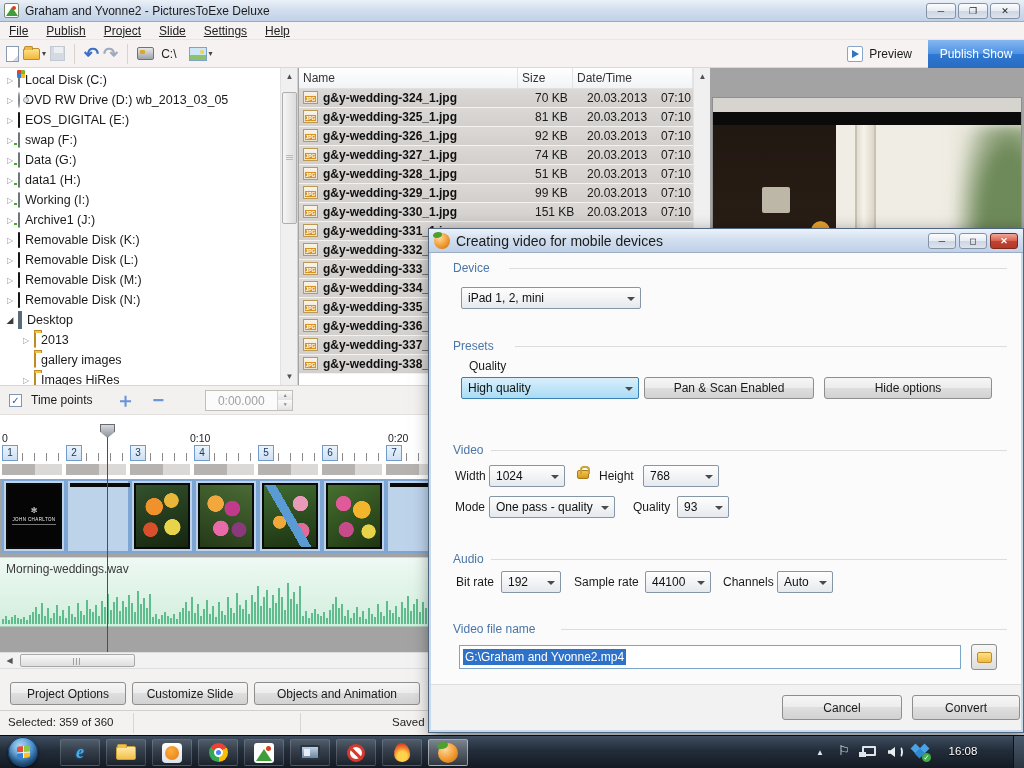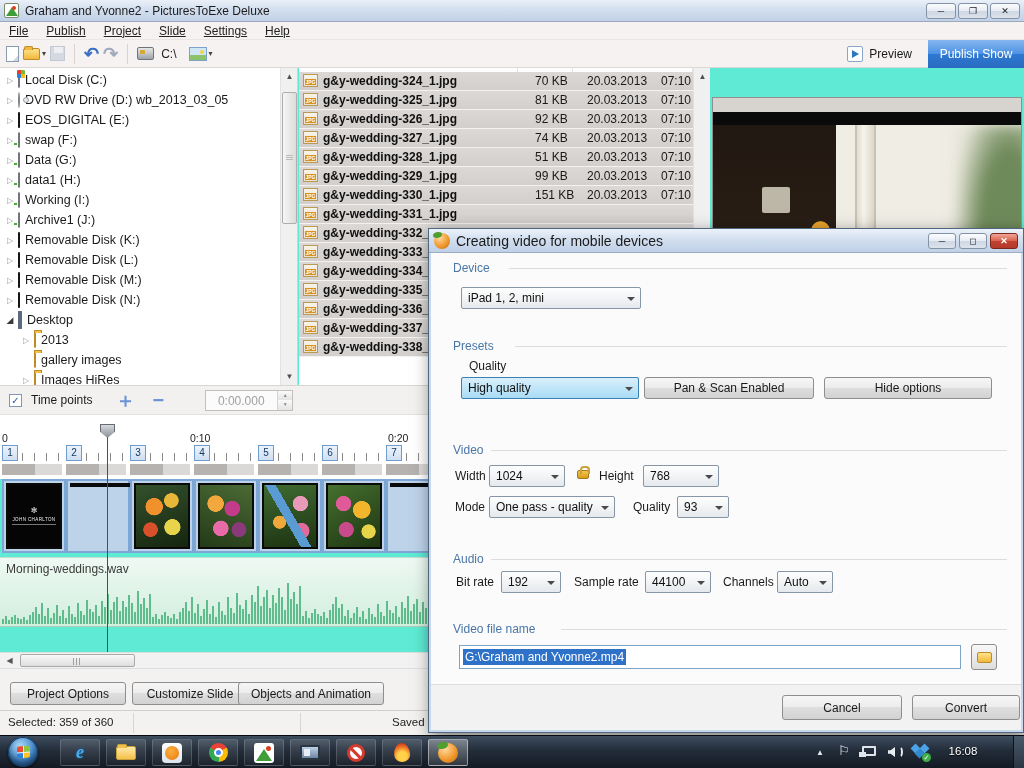--- a/index.html
+++ b/index.html
@@ -1,17 +1,17 @@
 <!DOCTYPE html>
 <html><head>
 <meta charset="utf-8">
 <style>
   * { margin:0; padding:0; box-sizing:border-box; }
   html,body { width:1024px; height:768px; font-family:"Liberation Sans", sans-serif; }
-  .screen { position:relative; width:1024px; height:768px; background:#5eead4; overflow:hidden; }
+  .screen { position:relative; width:1024px; height:768px; background:#a3a3a3; overflow:hidden; }
 
   
   .titlebar { position:absolute; left:0; top:0; width:1024px; height:22px;
     background:linear-gradient(#eaf0f8,#d3dfef 45%,#c1d1e6); border-bottom:1px solid #9aa9bf;
     display:flex; align-items:center; gap:6px; padding:0 4px; z-index:5; }
   .title-text { font-size:12px; color:#1c1c1c; }
   .win-btns { margin-left:auto; display:flex; gap:2px; }
   .wbtn { width:30px; height:16px; border:1px solid #8493a6; border-radius:3px;
     background:linear-gradient(#fbfcfe,#e7ecf3 50%,#cdd6e3 50%,#dde3ec);
     display:flex; align-items:center; justify-content:center; font-size:9px; color:#222; }
@@ -70,21 +70,21 @@
   .vs-arrow { position:absolute; left:1px; width:15px; height:15px; font-size:8px; color:#505050; text-align:center; line-height:15px; }
   .vs-thumb { position:absolute; left:1px; width:15px; background:linear-gradient(90deg,#f6f6f6,#dcdcdc); border:1px solid #aeaeae; border-radius:2px; }
   .vs-grip { position:absolute; left:3px; right:3px; top:50%; height:5px; margin-top:-3px;
     background:repeating-linear-gradient(#bbb 0 1px,transparent 1px 2px); }
 
   
   .filelist { position:absolute; left:299px; top:68px; width:411px; height:317px; background:#fff; overflow:hidden; }
   .fl-header { position:absolute; left:0; top:0; width:394px; height:21px; display:flex;
     background:linear-gradient(#fff,#f1f3f6); border-bottom:1px solid #e0e0e0; font-size:12px; color:#333; }
   .fl-h { display:flex; align-items:center; border-right:1px solid #e4e4e4; padding-left:4px; }
-  .fl-rows { position:absolute; left:0; top:4px; width:394px;text-align:right; }
+  .fl-rows { position:absolute; left:0; top:21px; width:394px;text-align:right; }
   .frow { position:relative; height:19px; background:linear-gradient(#dbd8d6,#d2cfcd); border-bottom:1px solid #f3f2f1; }
   .i-jpg { position:absolute; left:4px; top:2px; width:15px; height:13px; background:linear-gradient(#f8f4ea,#e9e1cf); border:1px solid #b89a55; }
   .i-jpg::after { content:"JPG"; position:absolute; left:1px; right:1px; bottom:1px; background:#d9921e; color:#fff; font-size:5px; font-weight:bold; text-align:center; line-height:6px; }
   .fname { position:absolute; left:24px; top:2px; font-size:12px; font-weight:bold; color:#101010; white-space:nowrap; }
   .fsize { position:absolute; left:236px; top:2px; font-size:12px; color:#1a1a1a; }
   .fdate { position:absolute; left:288px; top:2px; font-size:12px; color:#1a1a1a; }
   .ftime { position:absolute; left:362px; top:2px; font-size:12px; color:#1a1a1a; }
 
   
   .preview { position:absolute; left:712px; top:97px; width:310px; height:288px; border:1px solid #8f8f8f; background:#d7d3cf; overflow:hidden; }
@@ -996,21 +996,21 @@
   <div class="hscroll">
     <span class="hs-arrow">◀</span>
     <div class="hs-thumb">
         <span class="hs-grip"></span>
       </div>
   </div>
 
   <div class="bottom-zone">
     <span class="wbutton" style="left:10px;top:13px;width:116px">Project Options</span>
     <span class="wbutton" style="left:132px;top:13px;width:116px">Customize Slide</span>
-    <span class="wbutton" style="left:238px;top:13px;width:146px">Objects and Animation</span>
+    <span class="wbutton" style="left:254px;top:13px;width:166px">Objects and Animation</span>
     <div class="statusbar">
       <span class="st-sel">Selected: 359 of 360</span>
       <span class="st-sep" style="left:133px"></span>
       <span class="st-sep" style="left:300px"></span>
       <span class="st-saved">Saved</span>
     </div>
   </div>
 
   <div class="dialog">
     <div class="dlg-titlebar">

